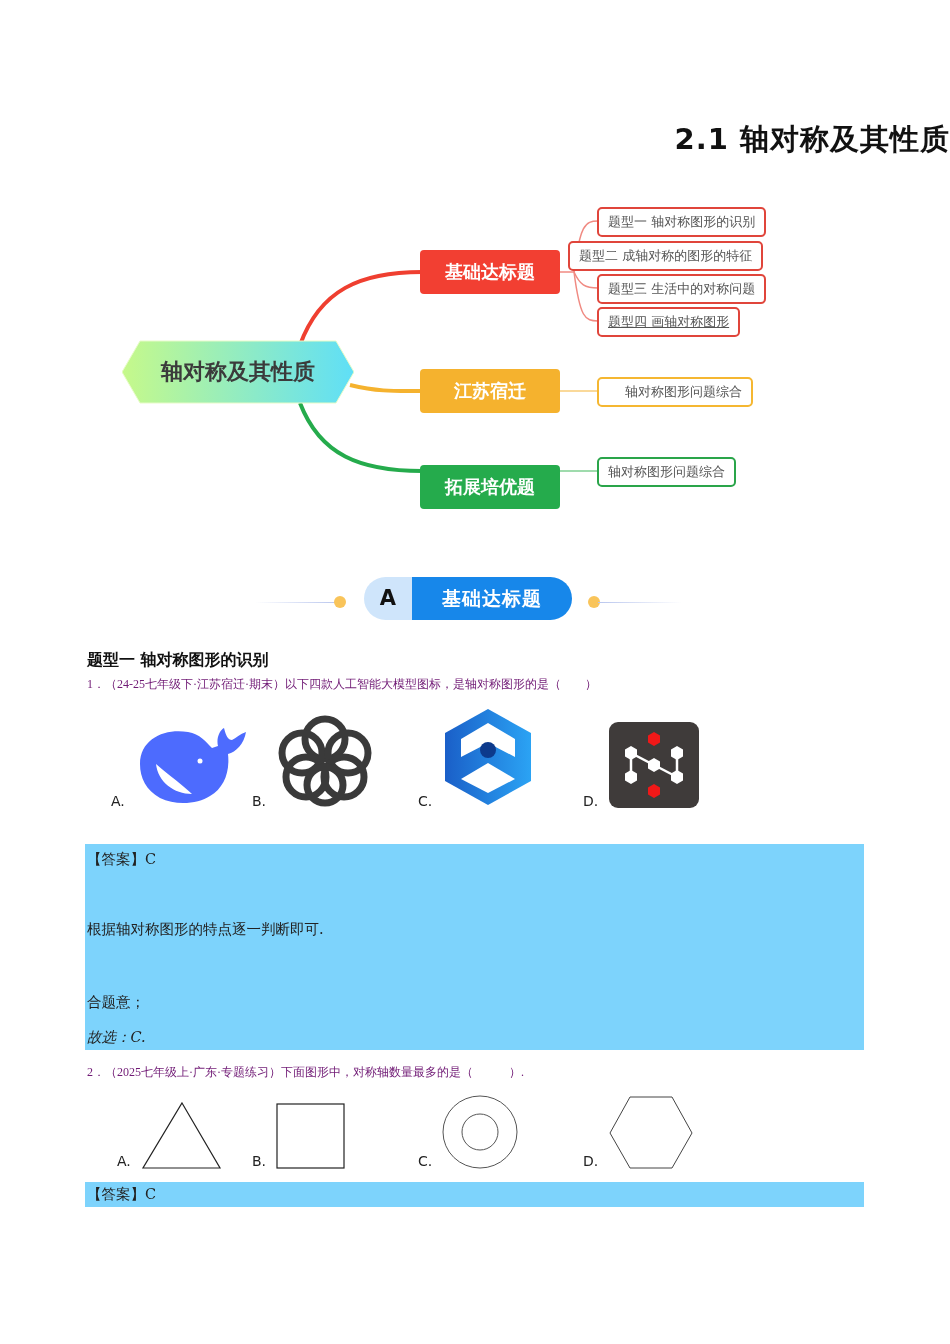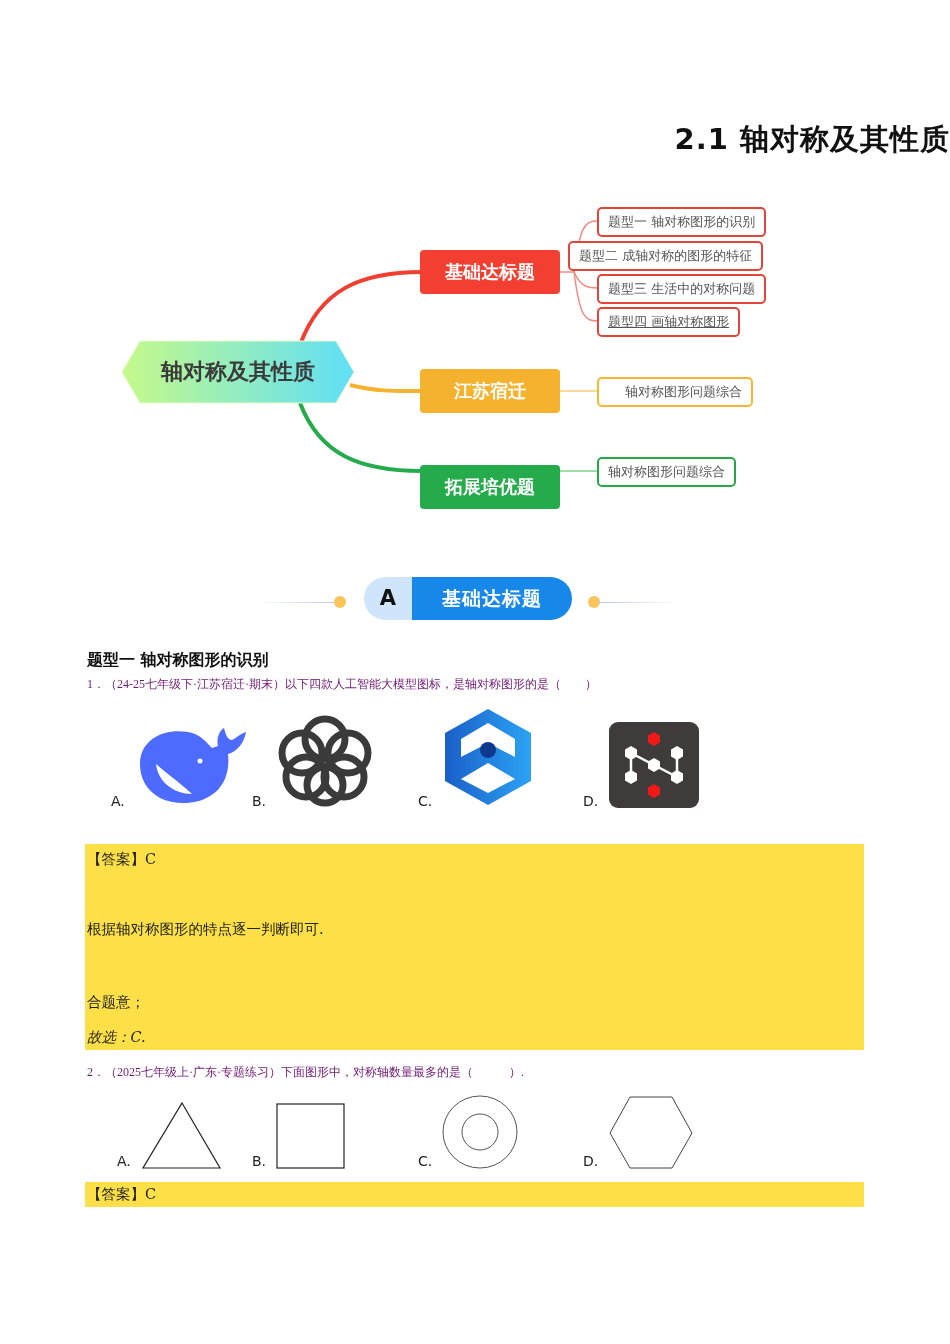--- a/index.html
+++ b/index.html
@@ -28,21 +28,21 @@
                    font-size: 21px; line-height: 43px; text-align: center; }
   .banner-text { flex: 1; background: #1787ea; color: #fff; font-family: "DejaVu Sans", sans-serif; font-weight: bold; font-size: 19px;
                  line-height: 43px; text-align: center; letter-spacing: 1px; }
   .banner-line { top: 602px; height: 1px; background: linear-gradient(90deg, rgba(200,210,240,0), #b9c6ee); }
   .banner-dot { top: 596px; width: 12px; height: 12px; border-radius: 50%; background: #f9c45a; }
 
   .h-type { left: 87px; top: 650px; font-family: "DejaVu Sans", sans-serif; font-weight: bold; font-size: 16px; color: #111; }
   .q { left: 87px; font-size: 12px; color: #701a75; white-space: nowrap; font-family: Liberation Serif, serif; }
   .opt-label { font-family: "DejaVu Sans", sans-serif; font-size: 14px; color: #222; }
 
-  .ans-box { left: 85px; width: 779px; background: #fde047; }
+  .ans-box { left: 85px; width: 779px; background: #7dd3fc; }
   .ans-line { position: absolute; left: 2px; font-size: 14.5px; color: #222; white-space: nowrap; }
 </style>
 </head>
 <body>
 
 <div class="abs title">2.1 轴对称及其性质</div>
 
 <svg class="abs" style="left:0;top:0;" width="950" height="560">
   <path d="M300 345 C 320 290, 360 272, 422 272" stroke="#ef3f30" stroke-width="4" fill="none"></path>
   <path d="M350 385 C 380 392, 395 391, 422 391" stroke="#f5b22e" stroke-width="4" fill="none"></path>

